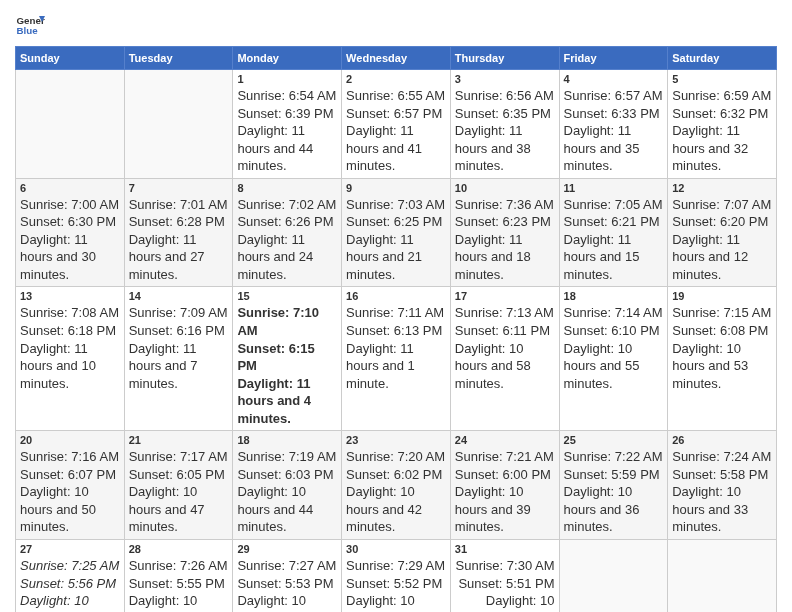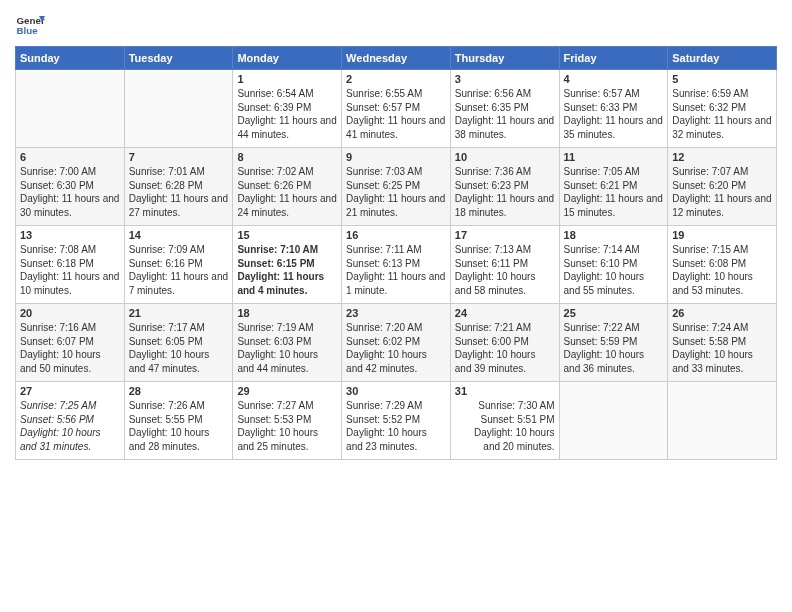--- a/index.html
+++ b/index.html
@@ -69,21 +69,21 @@
     }
     .day-num {
       font-size: 11px;
       font-weight: bold;
       color: #333;
       display: block;
       margin-bottom: 2px;
     }
     .day-info {
       line-height: 1.35;
-      font-size: 10px;
+      font-size: 13px;
     }
     .empty-cell {
       background: #f9f9f9 !important;
     }
   </style>
 </head>
 <body>
 
 <div class="container">
   <div class="header-section">

